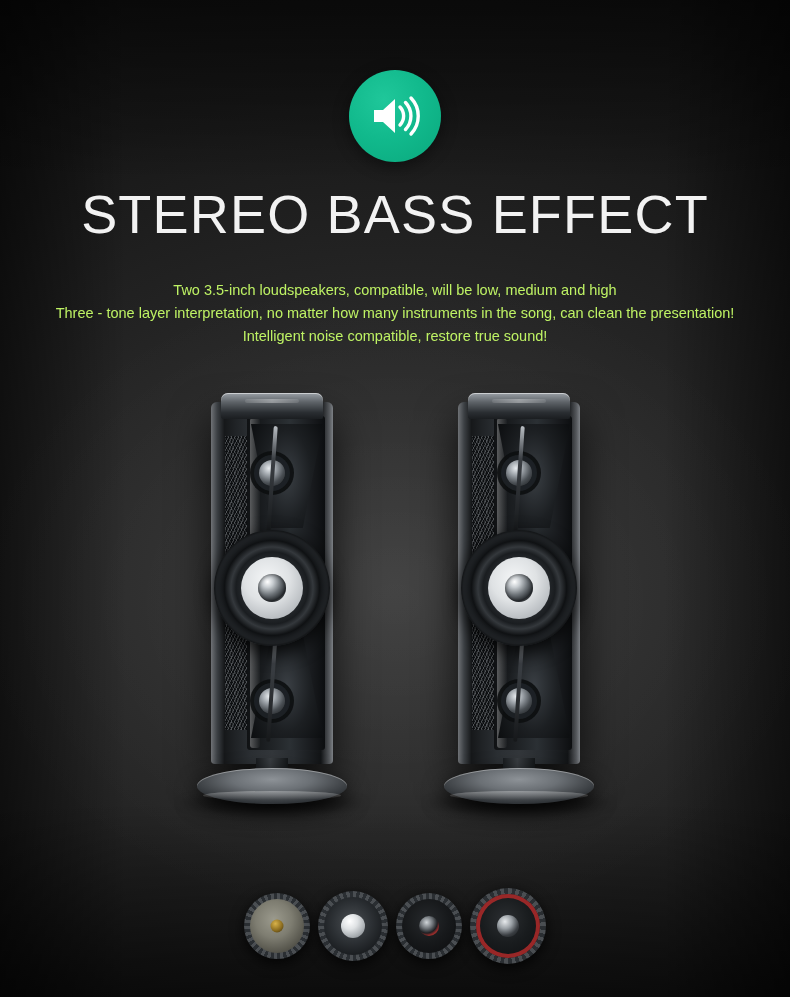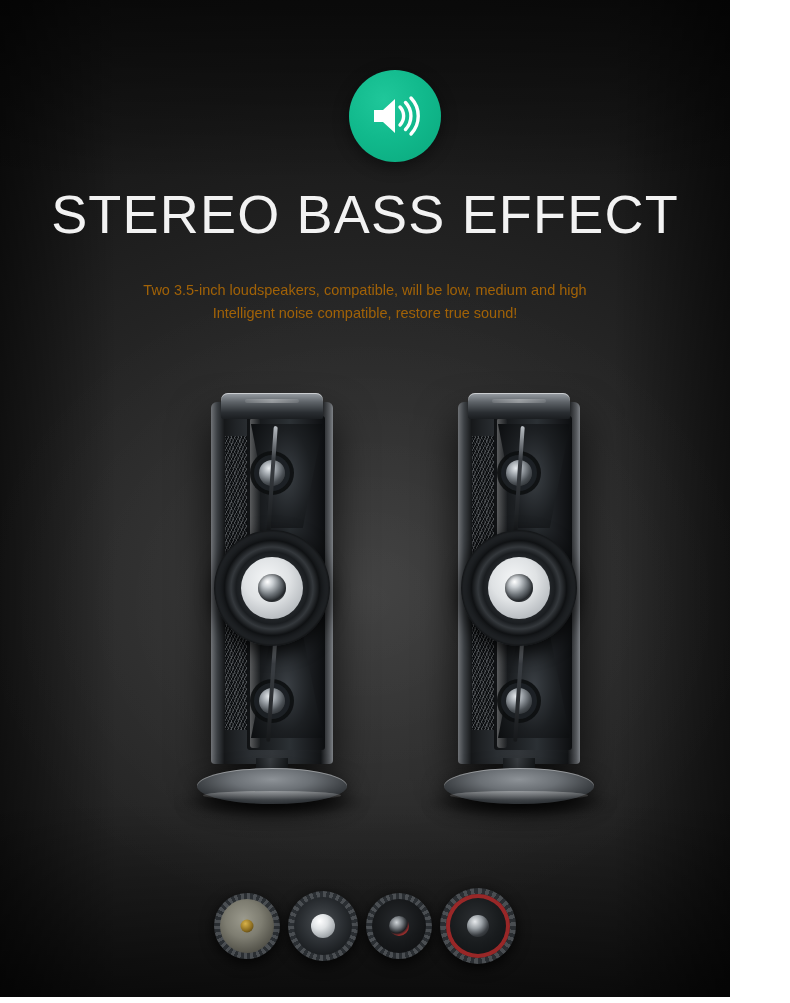--- a/index.html
+++ b/index.html
@@ -4,21 +4,21 @@
 <style>
   * { margin:0; padding:0; box-sizing:border-box; }
   html,body{ background:#ffffff; }
   body{
     font-family:"Liberation Sans", sans-serif;
     -webkit-font-smoothing:antialiased;
   }
 
   .page{
     position:relative;
-    width:730px;
+    width:790px;
     height:1003px;
     overflow:hidden;
     background:#121212;
   }
 
   
   .bg-base{
     position:absolute; inset:0;
     background:
       radial-gradient(120% 70% at 50% 58%, #3a3a3a 0%, #2e2e2e 22%, #232323 45%, #181818 70%, #111111 100%);
@@ -60,21 +60,21 @@
     font-family:"Liberation Sans", sans-serif;
   }
 
   
   .subs{
     position:absolute;
     left:0; right:0; top:279px;
     text-align:center;
   }
   .subs p{
-    color:#a16207;
+    color:#bef264;
     font-size:14.5px;
     line-height:23px;
     font-weight:400;
   }
 
   
   .stage{ position:absolute; left:0; top:0; width:790px; height:1003px; pointer-events:none; }
 
   .spk{ position:absolute; width:150px; height:400px; }
   .spk.left { left:197px; top:402px; }
@@ -255,20 +255,21 @@
       <path d="M30 13 a13 13 0 0 1 0 18" stroke="#ffffff" stroke-width="3.4" fill="none" stroke-linecap="round"></path>
       <path d="M35.5 8.5 a19.5 19.5 0 0 1 0 27" stroke="#ffffff" stroke-width="3.4" fill="none" stroke-linecap="round"></path>
       <path d="M41 4 a26 26 0 0 1 0 36" stroke="#ffffff" stroke-width="3.4" fill="none" stroke-linecap="round"></path>
     </svg>
   </div>
 
   <div class="title">STEREO BASS EFFECT</div>
 
   <div class="subs">
     <p>Two 3.5-inch loudspeakers, compatible, will be low, medium and high</p>
+    <p>Three - tone layer interpretation, no matter how many instruments in the song, can clean the presentation!</p>
     <p>Intelligent noise compatible, restore true sound!</p>
   </div>
 
   <div class="stage">
 
     <div class="spk left">
       <div class="shadow"></div>
       <div class="tower">
         <div class="mesh l"></div>
         <div class="mesh r"></div>

